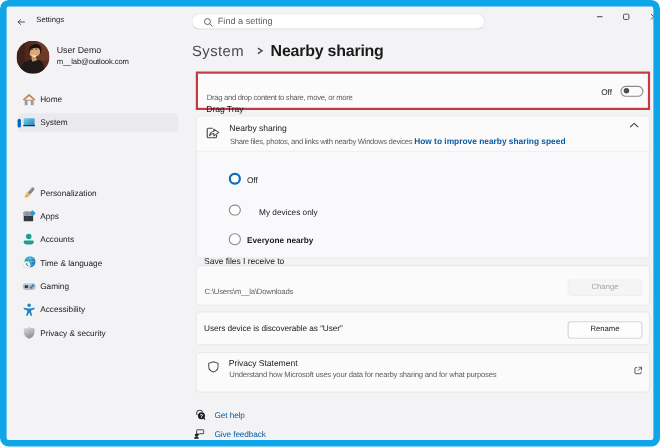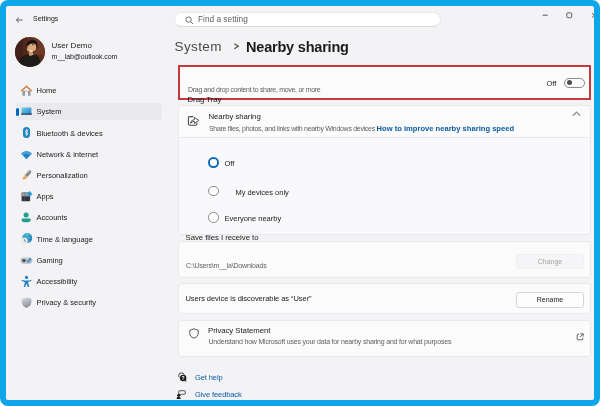--- a/index.html
+++ b/index.html
@@ -104,34 +104,20 @@
           <linearGradient id="sysg" x1="0" y1="0" x2="1" y2="1">
             <stop offset="0" stop-color="#6fd3e8"></stop>
             <stop offset="1" stop-color="#2b7fc3"></stop>
           </linearGradient>
         </defs>
         <rect x="1.7" y="2.6" width="10.6" height="7.2" rx="0.7" fill="url(#sysg)"></rect>
         <path d="M1.2 9.2 L12.8 9.2 L12.8 10 Q12.8 10.6 12 10.6 L2 10.6 Q1.2 10.6 1.2 10 Z" fill="#113a5e"></path>
       </svg>
     <div class="lb">System</div>
   </div>
-  <div class="abs nav" style="top:118.4px">
-    <svg class="ic" viewBox="0 0 14 14">
-        <rect x="3.2" y="1" width="7.6" height="12" rx="3.8" fill="#2283c4"></rect>
-        <path d="M6.9 3.4 L8.7 5.1 L5.4 8.6 M5.4 5.1 L8.7 8.6 L6.9 10.3 L6.9 3.6" stroke="#fff" stroke-width="0.8" fill="none"></path>
-      </svg>
-    <div class="lb">Bluetooth &amp; devices</div>
-  </div>
-  <div class="abs nav" style="top:139.6px">
-    <svg class="ic" viewBox="0 0 14 14">
-        <path d="M1.2 5.8 Q7 1 12.8 5.8 L7 12.2 Z" fill="#2283c4"></path>
-        <path d="M1.2 5.8 Q7 1 12.8 5.8 L11 7.8 Q7 4.6 3 7.8 Z" fill="#4aa3dd"></path>
-      </svg>
-    <div class="lb">Network &amp; internet</div>
-  </div>
   <div class="abs nav" style="top:160.8px">
     <svg class="ic" viewBox="0 0 14 14">
         <path d="M9.3 2 Q10.3 0.8 11.5 1.8 Q12.7 2.8 11.8 4 L8 8.5 L5.5 6.4 Z" fill="#7d828a"></path>
         <path d="M9.3 2 Q10.3 0.8 11.5 1.8 L5.8 6.7 L5.5 6.4 Z" fill="#a7abb1"></path>
         <path d="M5.5 6.4 L8 8.5 Q6.5 11.5 3.2 11.3 Q2 11.2 2.6 10.3 Q4.1 9.2 3.9 7.7 Q4.5 5.9 5.5 6.4 Z" fill="#e8a959"></path>
         <path d="M3.9 7.7 Q4.5 5.9 5.5 6.4 L6.7 7.4 Q5.5 8.6 3.9 7.7 Z" fill="#f4c98e"></path>
       </svg>
     <div class="lb">Personalization</div>
   </div>
   <div class="abs nav" style="top:182px">
@@ -219,21 +205,21 @@
   <div class="abs t2" style="left:203px; top:117.5px; letter-spacing:-0.3px;">Share files, photos, and links with nearby Windows devices <b class="link" style="letter-spacing:0px; font-size:7.6px;">How to improve nearby sharing speed</b></div>
   <svg class="abs" style="left:566px; top:105px;" width="9" height="6" viewBox="0 0 9 6">
       <path d="M0.8 4.6 L4.5 1.2 L8.2 4.6" fill="none" stroke="#3c3c3c" stroke-width="1"></path>
     </svg>
 
   <div class="abs radio sel" style="left:202px; top:151px;"></div>
   <div class="abs rlabel" style="left:218.5px; top:153px;">Off</div>
   <div class="abs radio" style="left:202px; top:179.5px;"></div>
   <div class="abs rlabel" style="left:218.5px; top:181.5px;padding-left:11px;">My devices only</div>
   <div class="abs radio" style="left:202px; top:206px;"></div>
-  <div class="abs rlabel" style="left:218.5px; top:208px;">Everyone nearby</div>
+  <div class="abs rlabel" style="left:218.5px; top:208px;font-weight:bold;">Everyone nearby</div>
 
   <div class="abs card" style="top:235px; height:36.5px;"></div>
   <div class="abs t1" style="left:179.5px; top:227px;">Save files I receive to</div>
   <div class="abs t2" style="left:180px; top:255.5px; letter-spacing:-0.18px;">C:\Users\m__la\Downloads</div>
   <div class="abs btn" id="changebtn">Change</div>
 
   <div class="abs card" style="top:276.5px; height:31.5px;"></div>
   <div class="abs t1" style="left:179.5px; top:287.5px; font-size:7.5px;">Users device is discoverable as “User”</div>
   <div class="abs btn" id="renamebtn">Rename</div>
 

